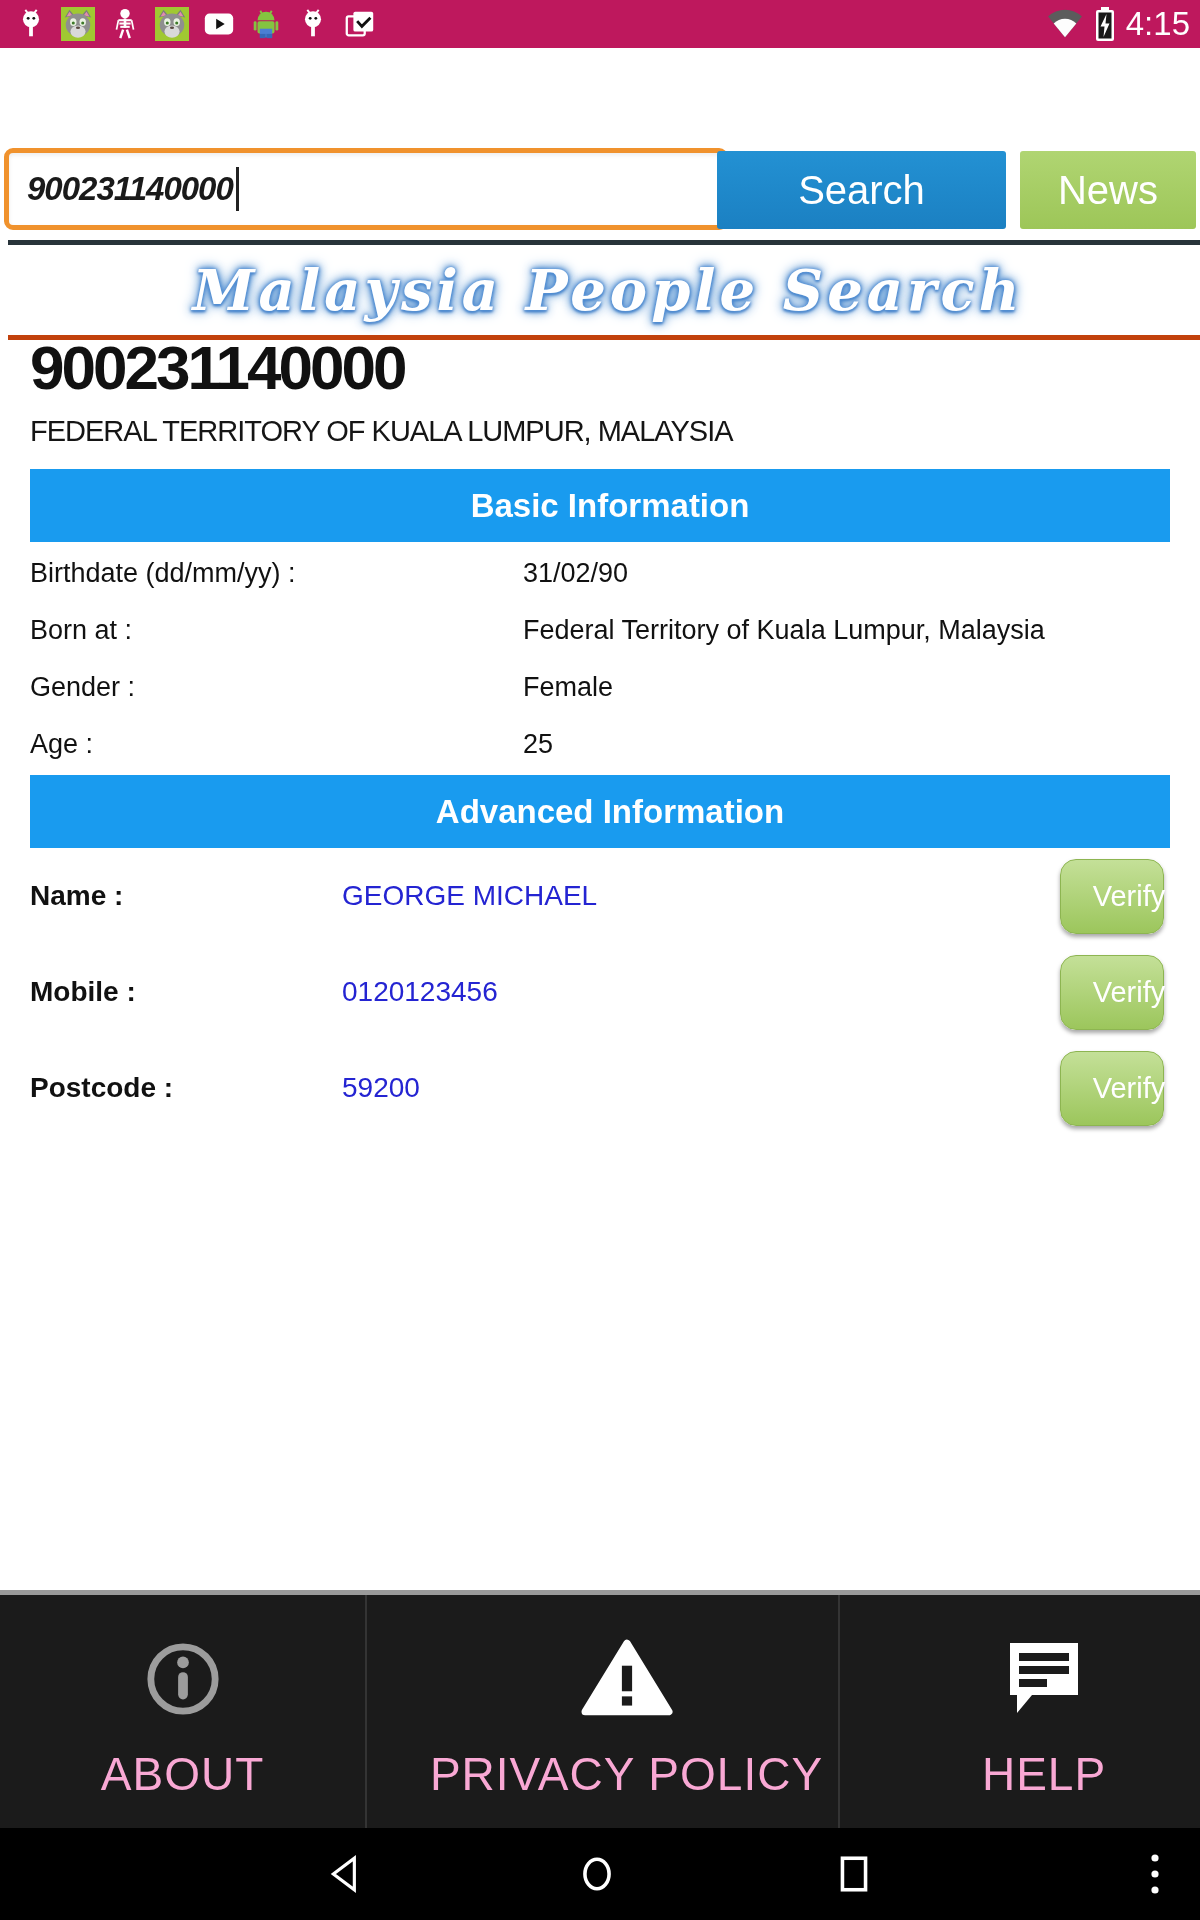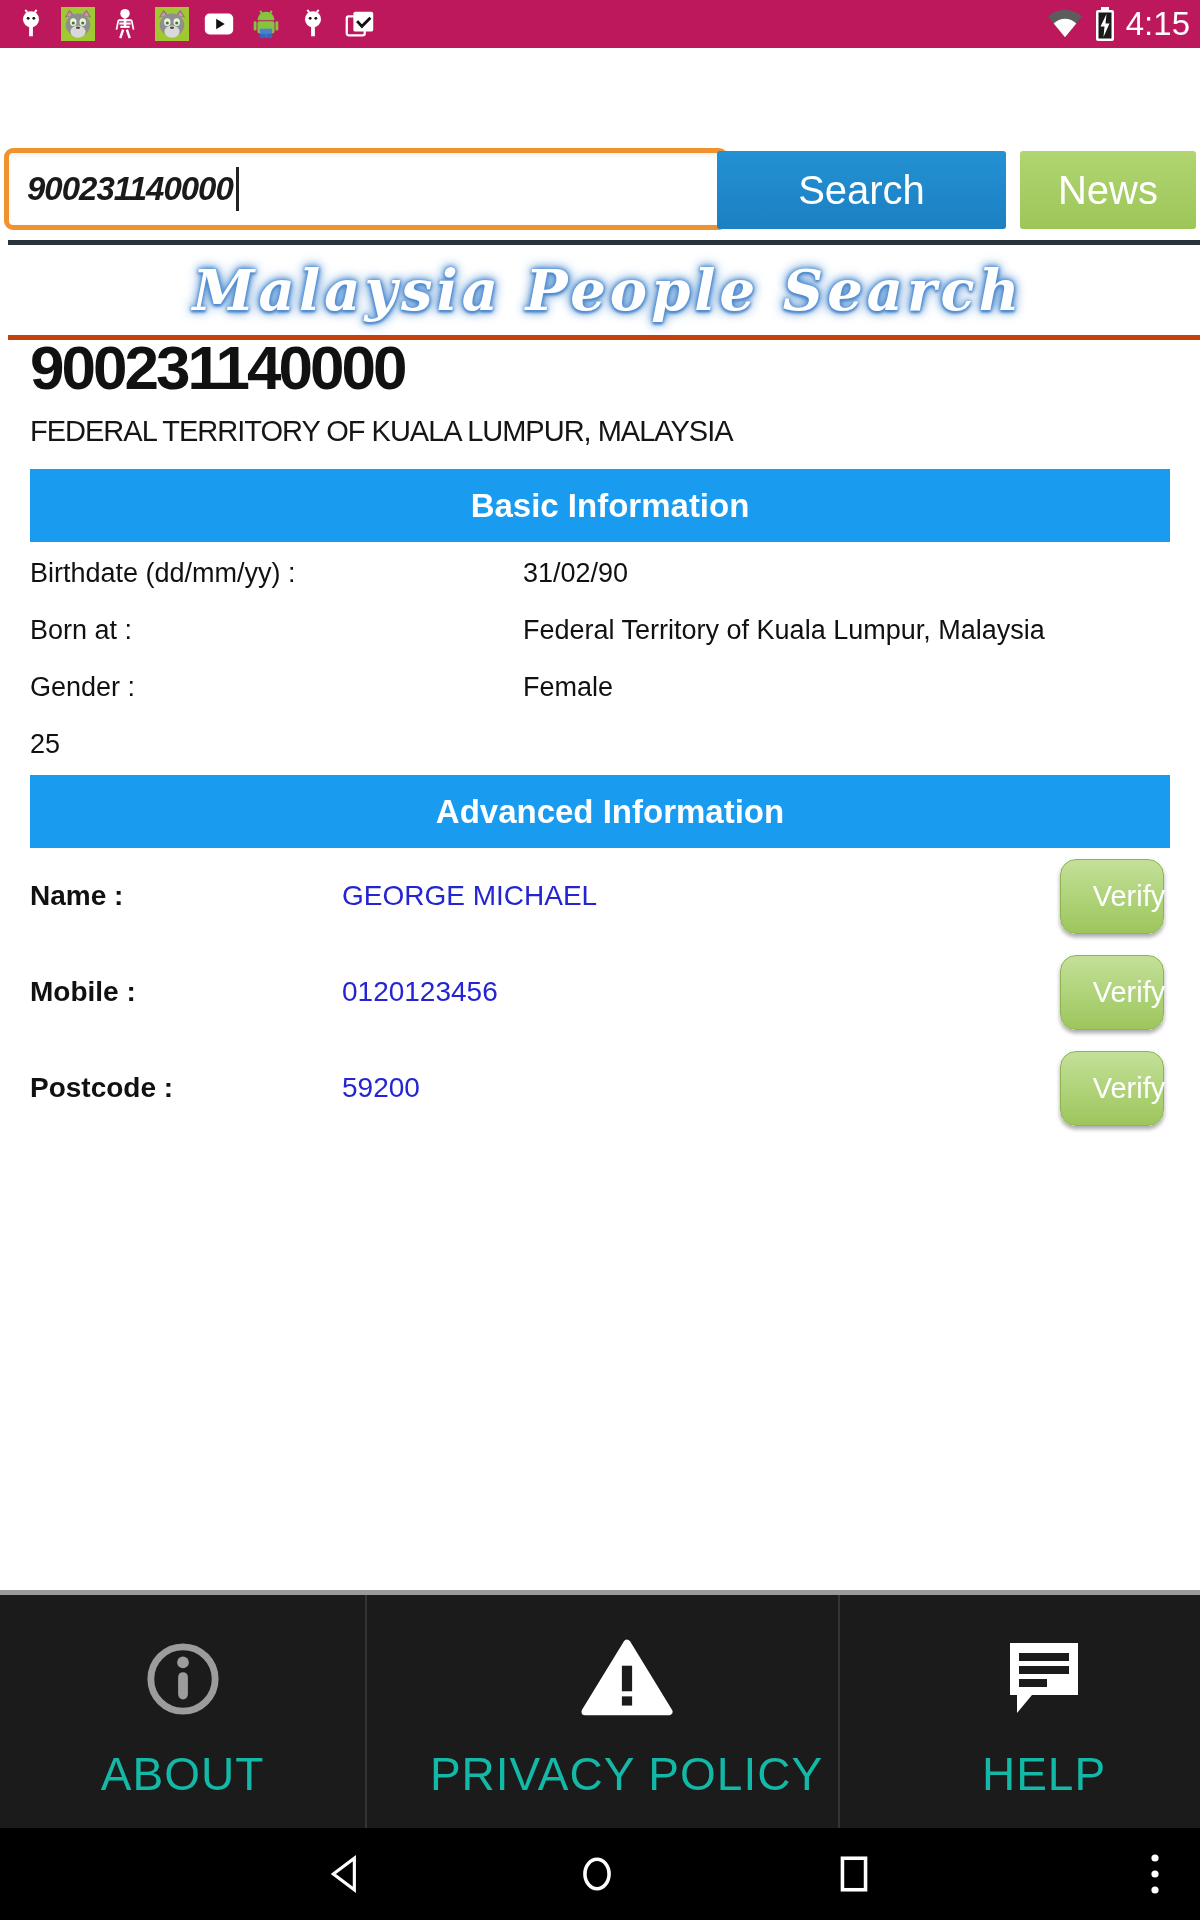--- a/index.html
+++ b/index.html
@@ -81,21 +81,21 @@
   }
   .bn-item{
     display:flex;flex-direction:column;align-items:center;justify-content:flex-start;
     padding-top:38px;cursor:pointer;box-sizing:border-box;
   }
   .bn-item + .bn-item{border-left:2px solid #343434;padding-left:48px;}
   .bn-about{width:365px;}
   .bn-privacy{width:473px;}
   .bn-help{flex:1;}
   .bn-icon{height:92px;display:flex;align-items:center;justify-content:center;}
-  .bn-label{margin-top:22px;color:#14b8a6;font-size:46px;letter-spacing:1px;white-space:nowrap;}
+  .bn-label{margin-top:22px;color:#f9a8d4;font-size:46px;letter-spacing:1px;white-space:nowrap;}
   
   .android-nav{
     position:absolute;top:1828px;left:0;width:1200px;height:92px;background:#000;
   }
   .an-btn{position:absolute;top:0;width:90px;height:92px;display:flex;align-items:center;justify-content:center;cursor:pointer;}
   .an-back{left:302px;} .an-home{left:552px;} .an-recents{left:809px;} .an-menu{left:1110px;}
 </style>
 </head>
 <body>
 
@@ -220,20 +220,21 @@
       </div>
       <div class="info-row">
         <span class="info-label">Born at :</span>
         <span class="info-value">Federal Territory of Kuala Lumpur, Malaysia</span>
       </div>
       <div class="info-row">
         <span class="info-label">Gender :</span>
         <span class="info-value">Female</span>
       </div>
       <div class="info-row">
+        <span class="info-label">Age :</span>
         <span class="info-value">25</span>
       </div>
     </div>
 
     <div class="section-bar adv-bar">Advanced Information</div>
 
     <div>
       <div class="adv-row">
         <span class="adv-label">Name :</span>
         <span class="adv-value">GEORGE MICHAEL</span>

